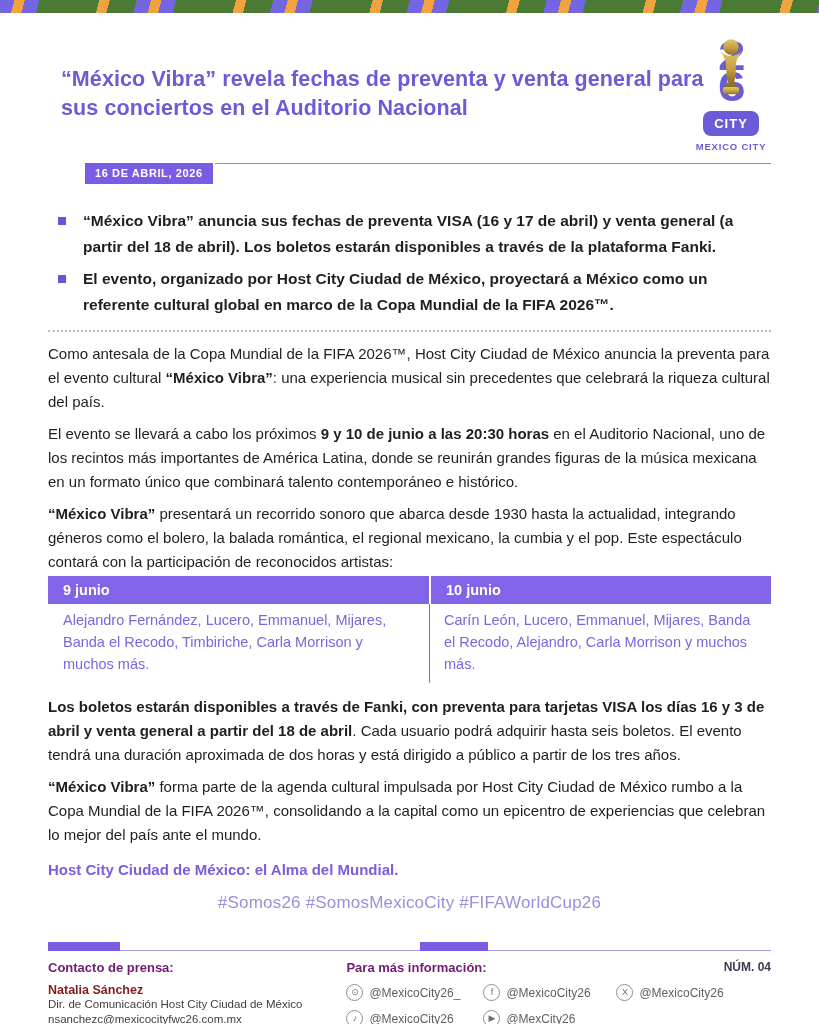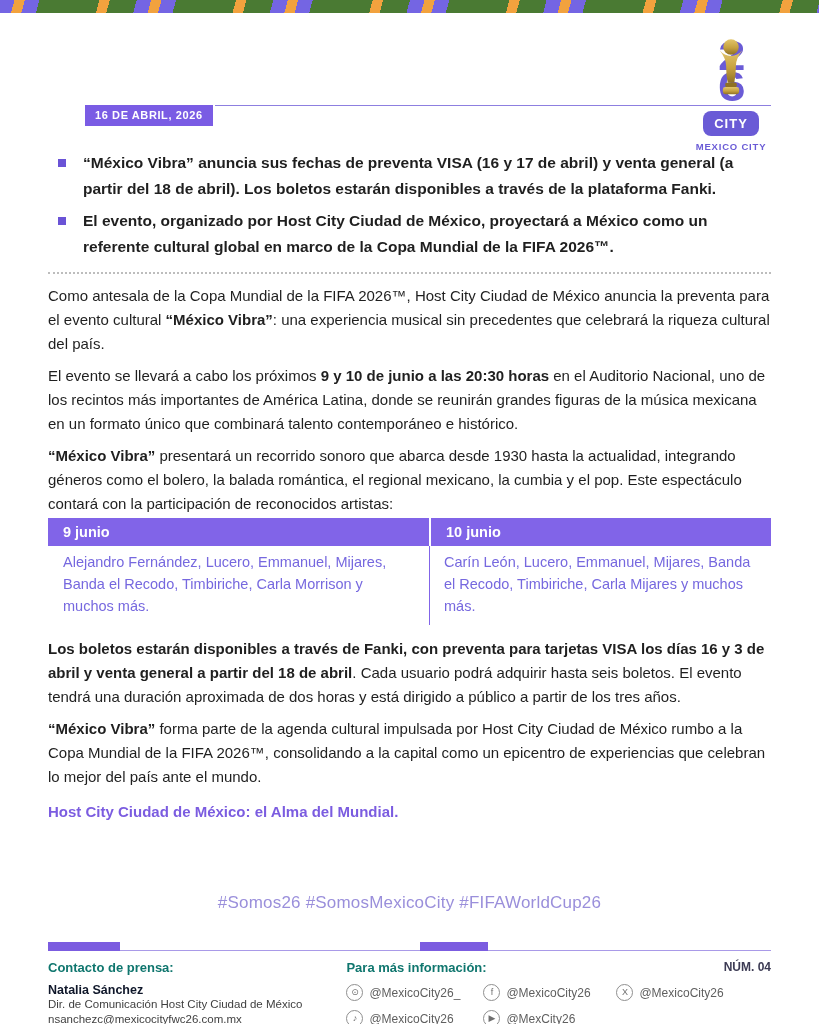--- a/index.html
+++ b/index.html
@@ -69,22 +69,22 @@
 
   
   .footer{position:absolute;top:941px;left:48px;right:48px;}
   .f-divider{position:relative;height:9px;border-bottom:1px solid #a99ae8;}
   .f-block{position:absolute;bottom:-1px;height:9px;background:#7b5ce0;}
   .f-block.b1{left:0;width:72px;}
   .f-block.b2{left:372px;width:68px;}
   .f-cols{display:flex;margin-top:9px;}
   .f-left{width:372px;}
   .f-mid{flex:1;}
-  .f-label{font-size:13px;font-weight:700;color:#0f766e;}
-  .f-name{margin-top:8px;font-size:12.5px;font-weight:700;color:#0f172a;}
+  .f-label{font-size:13px;font-weight:700;color:#701a75;}
+  .f-name{margin-top:8px;font-size:12.5px;font-weight:700;color:#7f1d1d;}
   .f-line{font-size:11.5px;line-height:15px;color:#3f3f3f;}
   .f-num{font-size:12px;font-weight:700;color:#3c3b54;white-space:nowrap;}
   .socials{display:grid;grid-template-columns:137px 133px auto;row-gap:9px;margin-top:9px;}
   .social{display:flex;align-items:center;font-size:12px;color:#5f5f5f;}
   .s-icon{display:inline-flex;align-items:center;justify-content:center;width:15px;height:15px;
           border:1px solid #8f8f8f;border-radius:50%;font-size:9px;line-height:1;color:#6f6f6f;
           margin-right:6px;flex:none;}
 </style>
 </head>
 <body>
@@ -112,20 +112,21 @@
         </svg>
       </span>
     </div>
     <div>
       <span class="logo-fifa">CITY</span>
     </div>
     <div class="logo-city">MEXICO CITY</div>
   </div>
 
   <div class="content">
+    <h1 class="title">“México Vibra” revela fechas de preventa y venta general para sus conciertos en el Auditorio Nacional</h1>
 
     <div class="date-row">
       <span class="date-badge">16 DE ABRIL, 2026</span>
       <span class="date-rule"></span>
     </div>
 
     <ul class="bullets">
       <li>
         <span class="sq"></span>
         <span>“México Vibra” anuncia sus fechas de preventa VISA (16 y 17 de abril) y venta general (a partir del 18 de abril). Los boletos estarán disponibles a través de la plataforma Fanki.</span>
@@ -145,21 +146,21 @@
     <p class="body-p"><span></span><strong>“México Vibra”</strong><span> presentará un recorrido sonoro que abarca desde 1930 hasta la actualidad, integrando géneros como el bolero, la balada romántica, el regional mexicano, la cumbia y el pop. Este espectáculo contará con la participación de reconocidos artistas:</span></p>
 
     <div class="mv-table">
       <div class="mv-thead">
         <div class="mv-th c1">9 junio</div>
         <div class="mv-th c2">10 junio</div>
       </div>
       <div class="mv-tbody">
         <div class="mv-td c1">Alejandro Fernández, Lucero, Emmanuel, Mijares, Banda el Recodo, Timbiriche, Carla Morrison y muchos más.</div>
         <div class="mv-colline"></div>
-        <div class="mv-td c2">Carín León, Lucero, Emmanuel, Mijares, Banda el Recodo, Timbiriche, Carla Mijares y muchos más.</div>
+        <div class="mv-td c2">Carín León, Lucero, Emmanuel, Mijares, Banda el Recodo, Alejandro, Carla Morrison y muchos más.</div>
       </div>
     </div>
 
     <p class="body-p" style="margin-top:12px;"><span></span><strong>Los boletos estarán disponibles a través de Fanki, con preventa para tarjetas VISA los días 16 y 3 de abril y venta general a partir del 18 de abril</strong><span>. Cada usuario podrá adquirir hasta seis boletos. El evento tendrá una duración aproximada de dos horas y está dirigido a público a partir de los tres años.</span></p>
 
     <p class="body-p"><span></span><strong>“México Vibra”</strong><span> forma parte de la agenda cultural impulsada por Host City Ciudad de México rumbo a la Copa Mundial de la FIFA 2026™, consolidando a la capital como un epicentro de experiencias que celebran lo mejor del país ante el mundo.</span></p>
 
     <p class="closing">Host City Ciudad de México: el Alma del Mundial.</p>
   </div>
 

